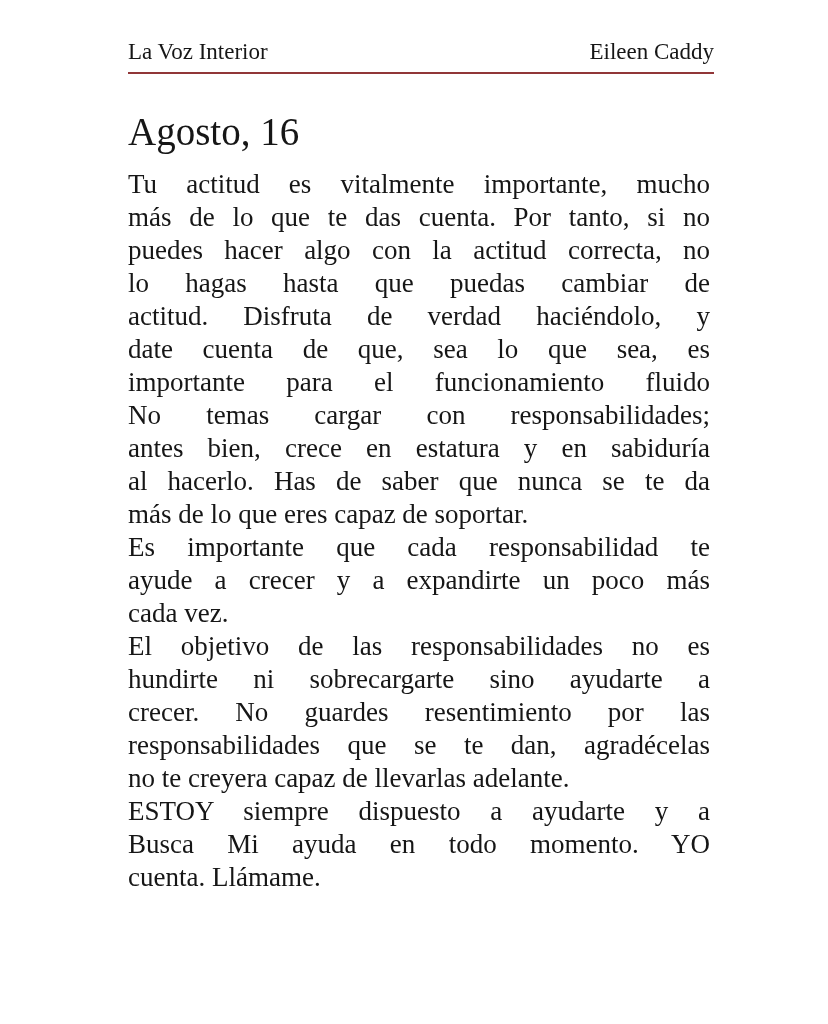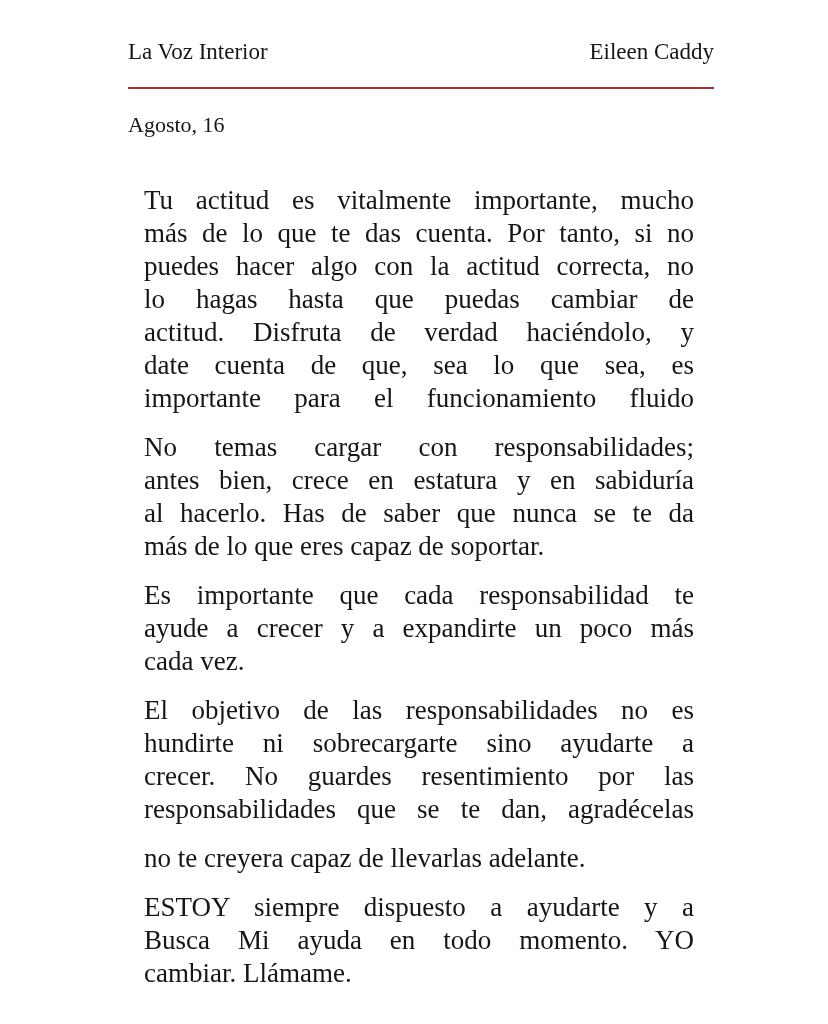--- a/index.html
+++ b/index.html
@@ -19,38 +19,38 @@
   .header {
     position: absolute;
     left: 128px;
     top: 38px;
     width: 586px;
     display: flex;
     justify-content: space-between;
     align-items: flex-end;
     font-size: 23px;
     line-height: 28px;
-    padding-bottom: 21px;
+    padding-bottom: 6px;
     border-bottom: 2px solid #913638;
   }
   .date-heading {
     position: absolute;
     left: 128px;
-    top: 107px;
-    font-size: 22px;
+    top: 114px;
+    font-size: 39px;
     line-height: 36px;
   }
   .body-text {
     position: absolute;
     left: 128px;
     top: 168px;
     width: 582px;
     font-size: 27px;
   }
-  .paragraph { margin: 16px; }
+  .paragraph { margin: 0; }
   .line {
     height: 33px;
     line-height: 33px;
     text-align: justify;
     text-align-last: justify;
     text-justify: inter-word;
     white-space: normal;
     overflow: visible;
   }
   .line.last {
@@ -95,17 +95,17 @@
         <div class="line">hundirte ni sobrecargarte sino ayudarte a</div>
         <div class="line">crecer. No guardes resentimiento por las</div>
         <div class="line">responsabilidades que se te dan, agradécelas</div>
       </div>
       <div class="paragraph">
         <div class="line last">no te creyera capaz de llevarlas adelante.</div>
       </div>
       <div class="paragraph">
         <div class="line">ESTOY siempre dispuesto a ayudarte y a</div>
         <div class="line">Busca Mi ayuda en todo momento. YO</div>
-        <div class="line last">cambiar. Llámame.</div>
+        <div class="line last">cuenta. Llámame.</div>
       </div>
     </div>
 
 </div>
 
 </body></html>

